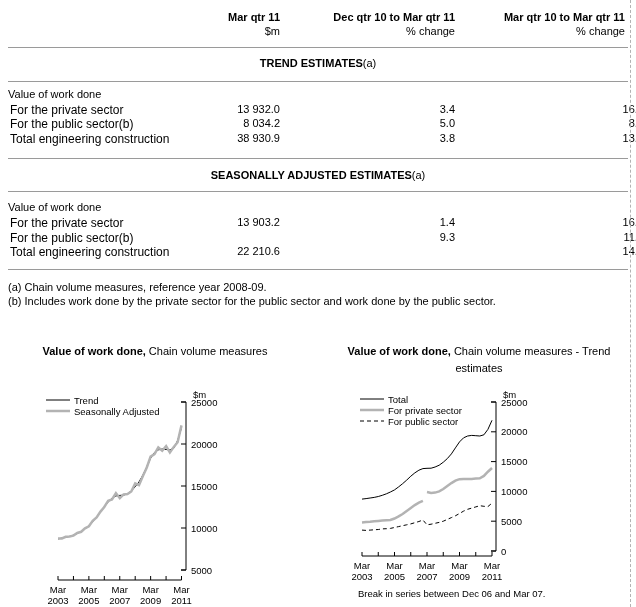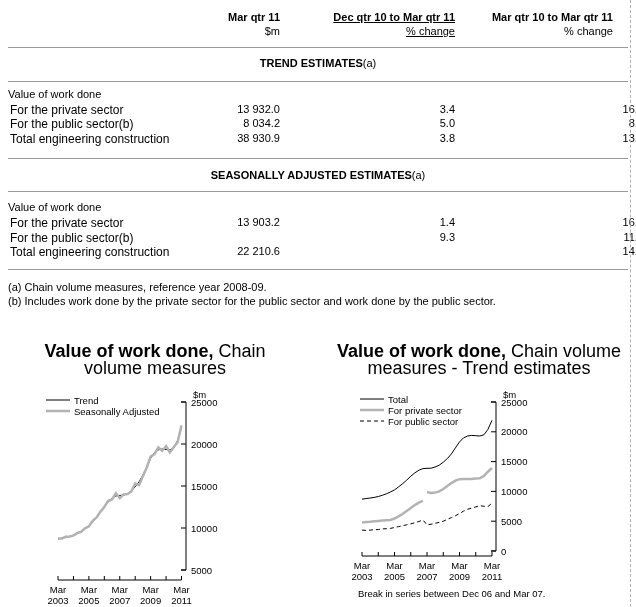--- a/index.html
+++ b/index.html
@@ -3,30 +3,30 @@
 <meta charset="utf-8">
 <style>
   html,body{margin:0;padding:0;background:#fff;}
   #page{position:relative;width:636px;height:607px;background:#fff;
         font-family:"Liberation Sans",sans-serif;color:#000;overflow:hidden;}
   .abs{position:absolute;}
   .t11{font-size:11px;line-height:13px;white-space:nowrap;}
   .rule{position:absolute;left:8px;width:620px;height:0;border-top:1px solid #9a9a9a;}
   .colh{position:absolute;text-align:right;font-weight:bold;}
   .colsub{position:absolute;text-align:right;font-weight:normal;}
-  .c1{left:100px;width:180px;} .c2{left:285px;width:170px;text-decoration:underline;} .c3{left:443px;width:170px;}
+  .c1{left:100px;width:180px;} .c2{left:285px;width:170px;} .c3{left:455px;width:170px;}
   .sec{position:absolute;left:8px;width:620px;text-align:center;font-weight:bold;font-size:11px;}
   .sec .suffix{font-weight:normal;}
   .trow{position:absolute;left:0;width:636px;height:14px;}
   .lbl{position:absolute;left:10px;font-size:12px;white-space:nowrap;}
   .grp{position:absolute;left:8px;font-size:11px;white-space:nowrap;}
   .v{position:absolute;text-align:right;font-size:11px;}
   .v1{left:130px;width:150px;} .v2{left:305px;width:150px;} .v3{left:494px;width:150px;}
   .fnote{position:absolute;left:8px;font-size:11px;white-space:nowrap;}
-  .ctitle{position:absolute;font-size:18px;line-height:17px;text-align:center;}
+  .ctitle{position:absolute;font-size:11px;line-height:17px;text-align:center;}
   .ctitle b{font-weight:bold;}
   svg text{font-family:"Liberation Sans",sans-serif;font-size:9.5px;fill:#000;}
   .pageedge{position:absolute;left:630px;top:0;height:607px;width:0;border-left:1px dashed #b3b3b3;}
 </style>
 </head>
 <body>
 
 <div id="page">
 
   <div class="colh t11 c1" style="top:11px">Mar qtr 11</div>

